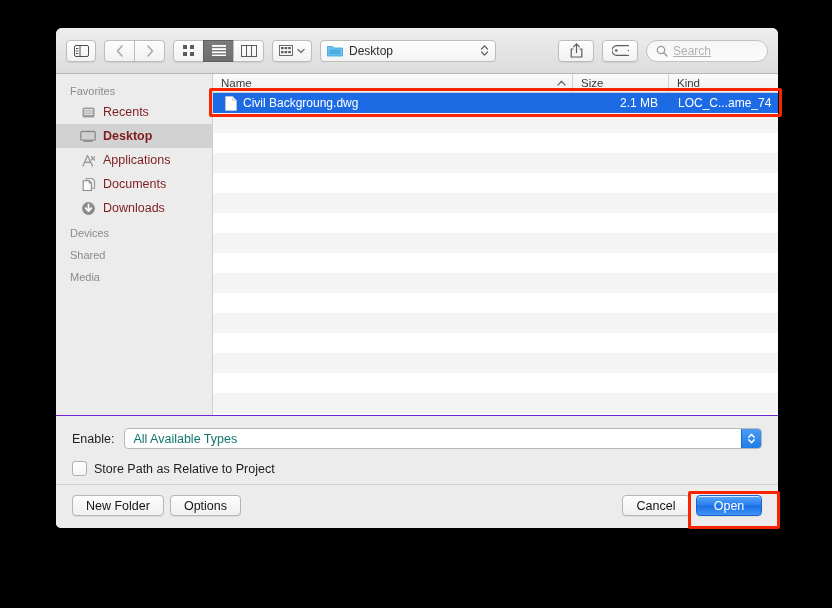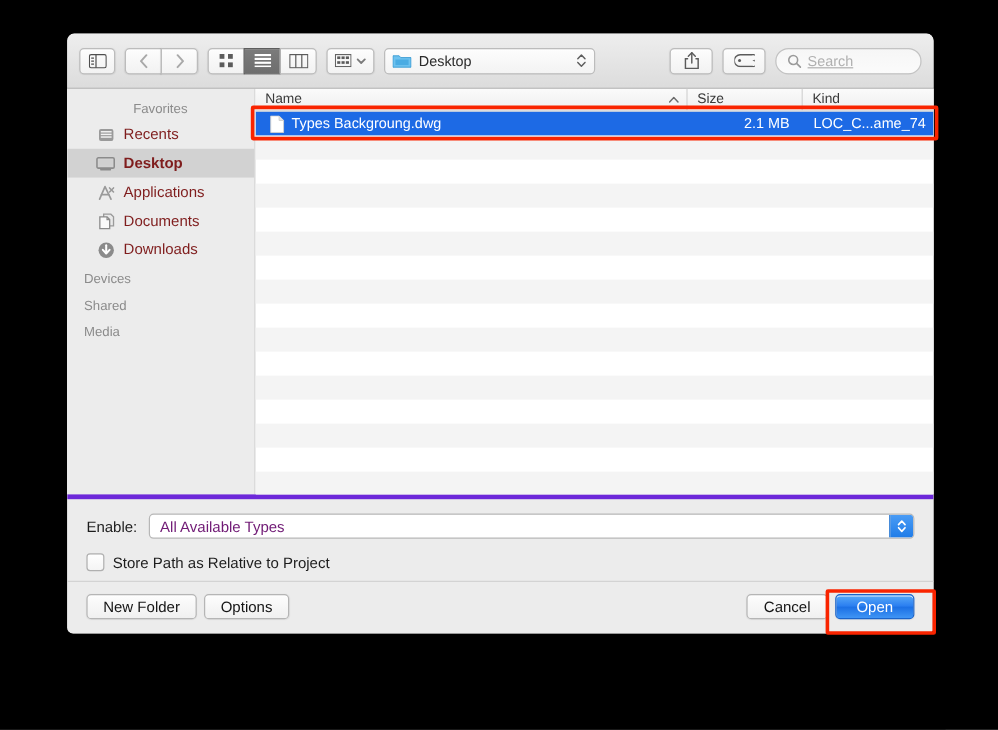--- a/index.html
+++ b/index.html
@@ -118,21 +118,21 @@
     box-sizing: border-box;
     overflow: hidden;
   }
   .sb-header {
     font-size: 11px;
     color: #8b8b8b;
     padding: 3px 0 3px 14px;
     margin-top: 4px;
     font-weight: normal;
   }
-  .sb-header:first-child { margin-top: 0; margin-left: 41px; }
+  .sb-header:first-child { margin-top: 0; }
   .sb-item {
     display: flex;
     align-items: center;
     gap: 7px;
     height: 24px;
     padding-left: 24px;
     font-size: 12.5px;
     color: #7f1d1d;
     cursor: default;
   }
@@ -173,35 +173,35 @@
   .row.alt { background: #f4f4f4; }
   .row.sel { background: #1d6ae5; color: #fff; }
   .cell-name { flex: 1; display: flex; align-items: center; gap: 6px; padding-left: 12px; overflow: hidden; white-space: nowrap; }
   .cell-size { width: 96px; flex: 0 0 96px; text-align: right; padding-right: 10px; box-sizing: border-box; }
   .cell-kind { width: 110px; flex: 0 0 110px; padding-left: 10px; box-sizing: border-box; overflow: hidden; white-space: nowrap; }
 
   
   .accessory {
     flex: 0 0 auto;
     background: #ececec;
-    border-top: 4px solid #6d28d9;
+    border-top: 1px solid #6d28d9;
     padding: 12px 16px 8px 16px;
   }
   .enable-row { display: flex; align-items: center; gap: 10px; }
   .enable-label { font-size: 12.5px; color: #1d1d1d; }
   .combo {
     flex: 1;
     height: 21px;
     background: #ffffff;
     border: 1px solid #b7b7b7;
     border-radius: 4px;
     display: flex;
     align-items: center;
     font-size: 12.5px;
-    color: #701a75;
+    color: #0f766e;
     padding-left: 8px;
     box-sizing: border-box;
     position: relative;
     overflow: hidden;
     cursor: default;
   }
   .combo .stepper {
     position: absolute; right: 0; top: 0; bottom: 0;
     width: 19px;
     background: linear-gradient(to bottom, #4a9cf5 0%, #1f7ce8 100%);
@@ -488,21 +488,21 @@
 
         <div class="rows" id="rows-container">
           <div class="row sel">
             <div class="cell-name">
               <span>
                 <svg width="12" height="15" viewBox="0 0 12 15">
                   <path d="M0.6,0.6 L7.6,0.6 L11.4,4.4 L11.4,14.4 L0.6,14.4 Z" fill="#ffffff" stroke="#cfcfcf" stroke-width="0.8"></path>
                   <path d="M7.6,0.6 L7.6,4.4 L11.4,4.4" fill="#e4e4e4" stroke="#cfcfcf" stroke-width="0.8"></path>
                 </svg>
               </span>
-              <span>Types Backgroung.dwg</span>
+              <span>Civil Backgroung.dwg</span>
             </div>
             <div class="cell-size">2.1 MB</div>
             <div class="cell-kind">LOC_C...ame_74</div>
           </div>
         <div class="row alt"></div>
             <div class="row"></div>
             <div class="row alt"></div>
             <div class="row"></div>
             <div class="row alt"></div>
             <div class="row"></div>

